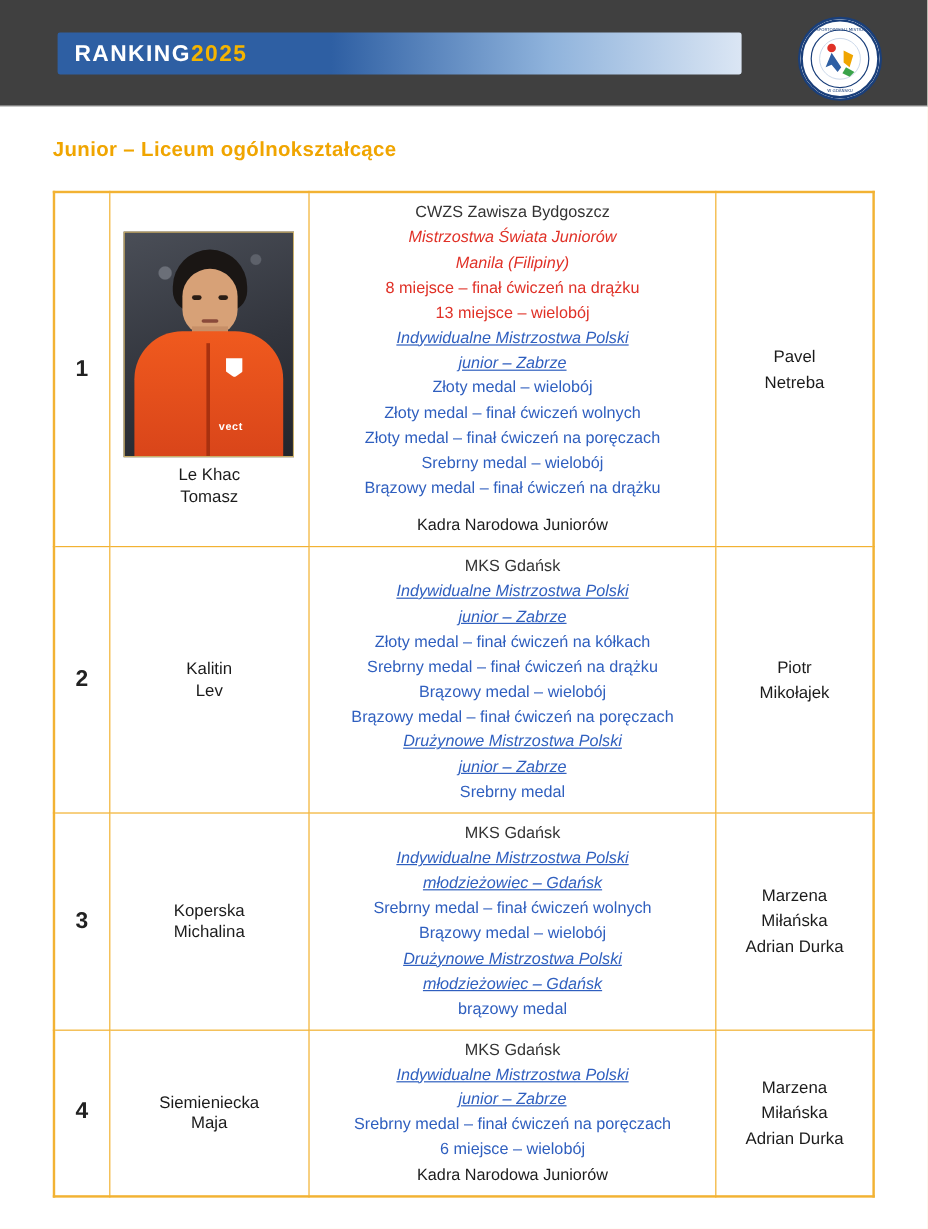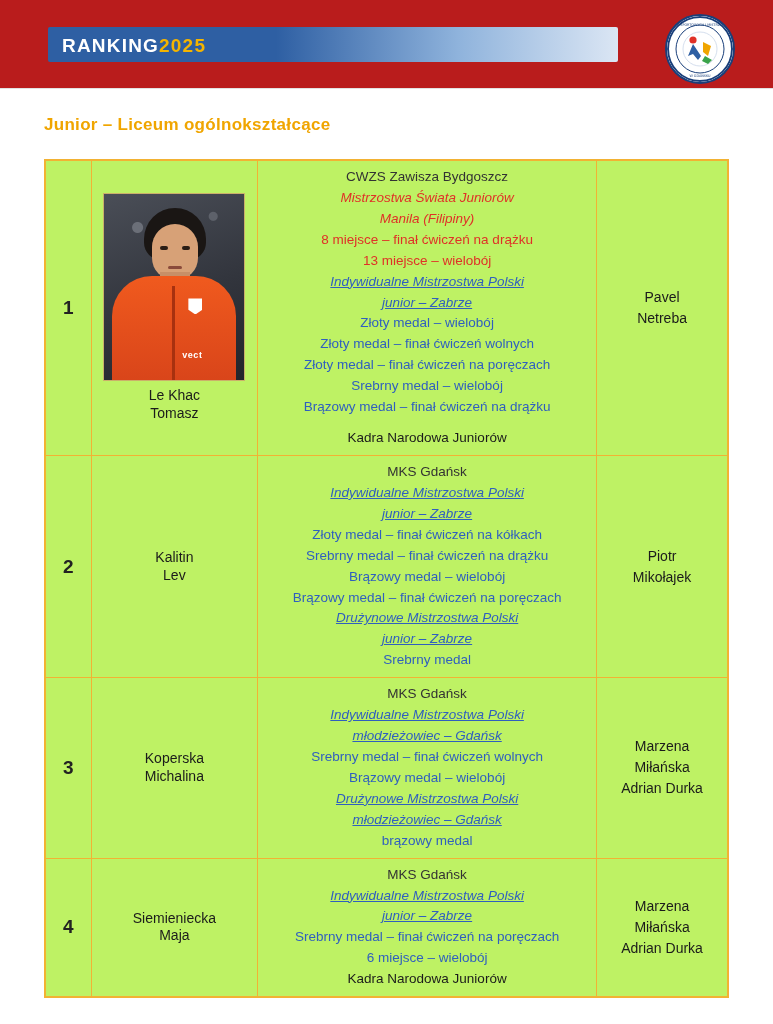--- a/index.html
+++ b/index.html
@@ -11,21 +11,21 @@
     height: 1024px;
     background: #ffffff;
     font-family: "Liberation Sans", sans-serif;
     overflow: hidden;
   }
 
   
   .header {
     position: relative;
     height: 88px;
-    background: #b91c1c;
+    background: #404040;
     border-bottom: 1px solid #e2e2e2;
   }
   .header-band {
     position: absolute;
     left: 48px;
     top: 27px;
     width: 570px;
     height: 35px;
     background: linear-gradient(to right, #2e5fa3 0%, #2e5fa3 40%, #8fb3dc 72%, #dbe6f4 100%);
     border-radius: 2px;
@@ -76,21 +76,21 @@
     margin: 24px 44px 0 44px;
     width: 685px;
     border: 2px solid #f2b233;
     border-collapse: collapse;
     table-layout: fixed;
     background: #fdf3d4;
   }
   .table td {
     border: 1.5px solid #f2b233;
     vertical-align: middle;
-    background: #bef264;
+    background: #ffffff;
     padding: 6px 4px;
   }
   .col-rank { width: 46px; }
   .col-name { width: 166px; }
   .col-desc { width: 338px; }
   .col-coach { width: 131px; }
 
   .rank {
     text-align: center;
     font-size: 19px;

